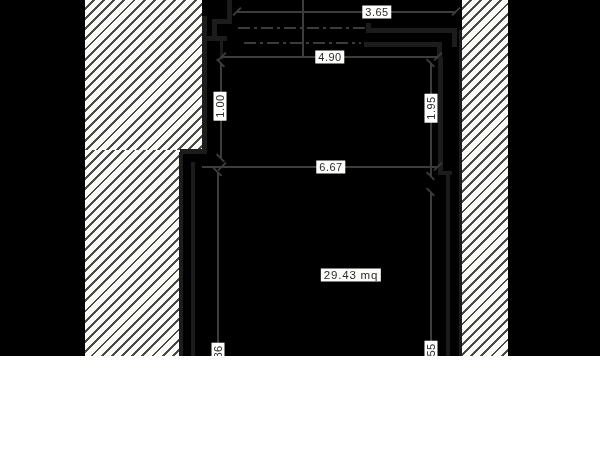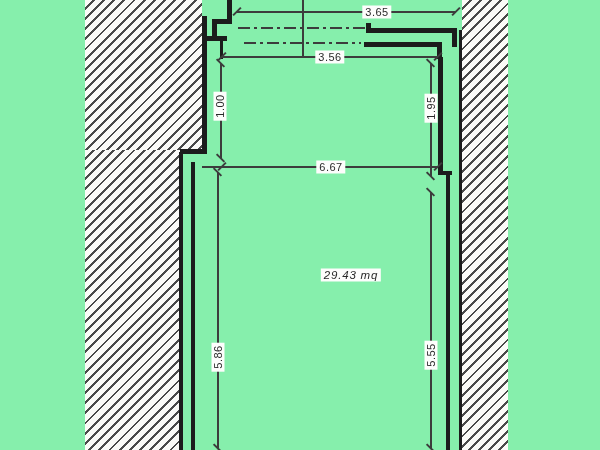--- a/index.html
+++ b/index.html
@@ -1,17 +1,17 @@
 <!DOCTYPE html>
 <html><head>
 <meta charset="utf-8">
 <style>
   html,body{margin:0;padding:0;background:#ffffff;}
   .canvas{
-    position:relative;width:600px;height:450px;background:#86efac;overflow:hidden;
+    position:relative;width:600px;height:356px;background:#000000;overflow:hidden;
     font-family:"Liberation Sans",sans-serif;filter:blur(0.2px);
   }
   .hatch{
     position:absolute;background-color:#fbfbf8;
     background-image:repeating-linear-gradient(135deg,
       rgba(0,0,0,0) 0px, rgba(0,0,0,0) 5.2px, #4a4a4a 5.2px, #4a4a4a 7.2px);
   }
   .wall{position:absolute;background:#1c1c1c;}
   .dim{position:absolute;background:#3c3c3c;}
   .dim.h{height:1.5px;}
@@ -34,21 +34,21 @@
     background:repeating-linear-gradient(90deg,
       #3c3c3c 0px, #3c3c3c 12px, transparent 12px, transparent 16px,
       #3c3c3c 16px, #3c3c3c 19px, transparent 19px, transparent 23px);
   }
   .lbl{
     position:absolute;font-size:11px;line-height:13px;color:#2a2a2a;
     background:#fdfdfc;padding:0 3px;white-space:nowrap;letter-spacing:0.5px;
     transform:translate(-50%,-50%);
   }
   .lbl.rot{transform:translate(-50%,-50%) rotate(-90deg);}
-  .lbl.area{font-size:11.5px;letter-spacing:0.8px;font-style:italic;}
+  .lbl.area{font-size:11.5px;letter-spacing:0.8px;}
 </style>
 </head>
 <body>
 
 <div class="canvas">
 
   <div class="hatch" style="left:85px;top:0;width:117px;height:153px"></div>
   <div class="hatch" style="left:85px;top:150px;width:97px;height:300px"></div>
   <div class="hatch" style="left:462px;top:0;width:46px;height:450px"></div>
 
@@ -82,21 +82,21 @@
 
   <div class="dim h" style="left:237px;top:11px;width:219px"></div>
   <div class="dim h" style="left:222px;top:56px;width:216px"></div>
   <div class="dim h" style="left:222px;top:166px;width:216px"></div>
   <div class="dim v" style="left:220px;top:63px;height:95px"></div>
   <div class="dim v" style="left:430px;top:63px;height:113px"></div>
   <div class="dim v" style="left:217px;top:172px;height:276px"></div>
   <div class="dim v" style="left:430px;top:192px;height:256px"></div>
 
   <div class="lbl" style="left:377px;top:12px">3.65</div>
-  <div class="lbl" style="left:330px;top:57px">3.56</div>
+  <div class="lbl" style="left:330px;top:57px">4.90</div>
   <div class="lbl rot" style="left:220px;top:106px">1.00</div>
   <div class="lbl rot" style="left:431px;top:108px">1.95</div>
   <div class="lbl" style="left:331px;top:167px">6.67</div>
   <div class="lbl rot" style="left:218px;top:357px">5.86</div>
   <div class="lbl rot" style="left:431px;top:355px">5.55</div>
 
   <div class="lbl area" style="left:351px;top:275px">29.43 mq</div>
 
 </div>
 

